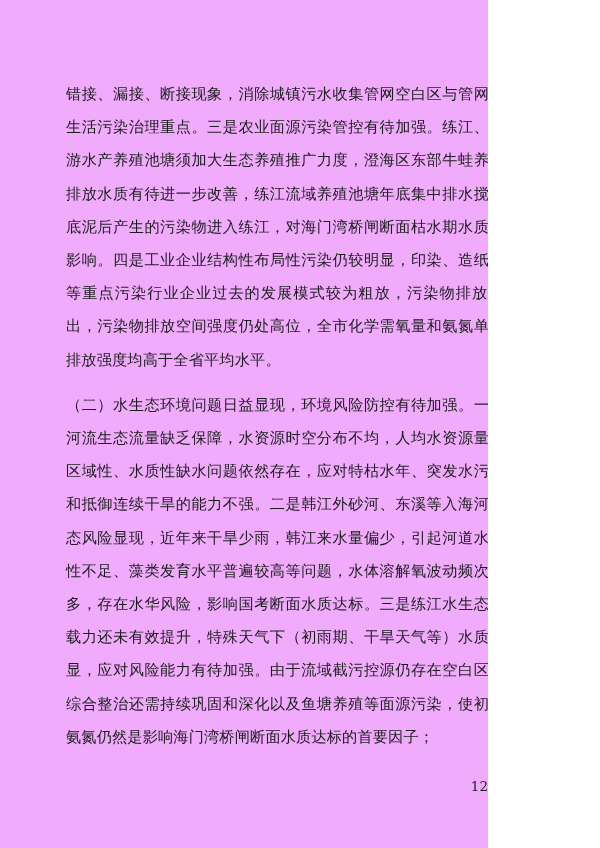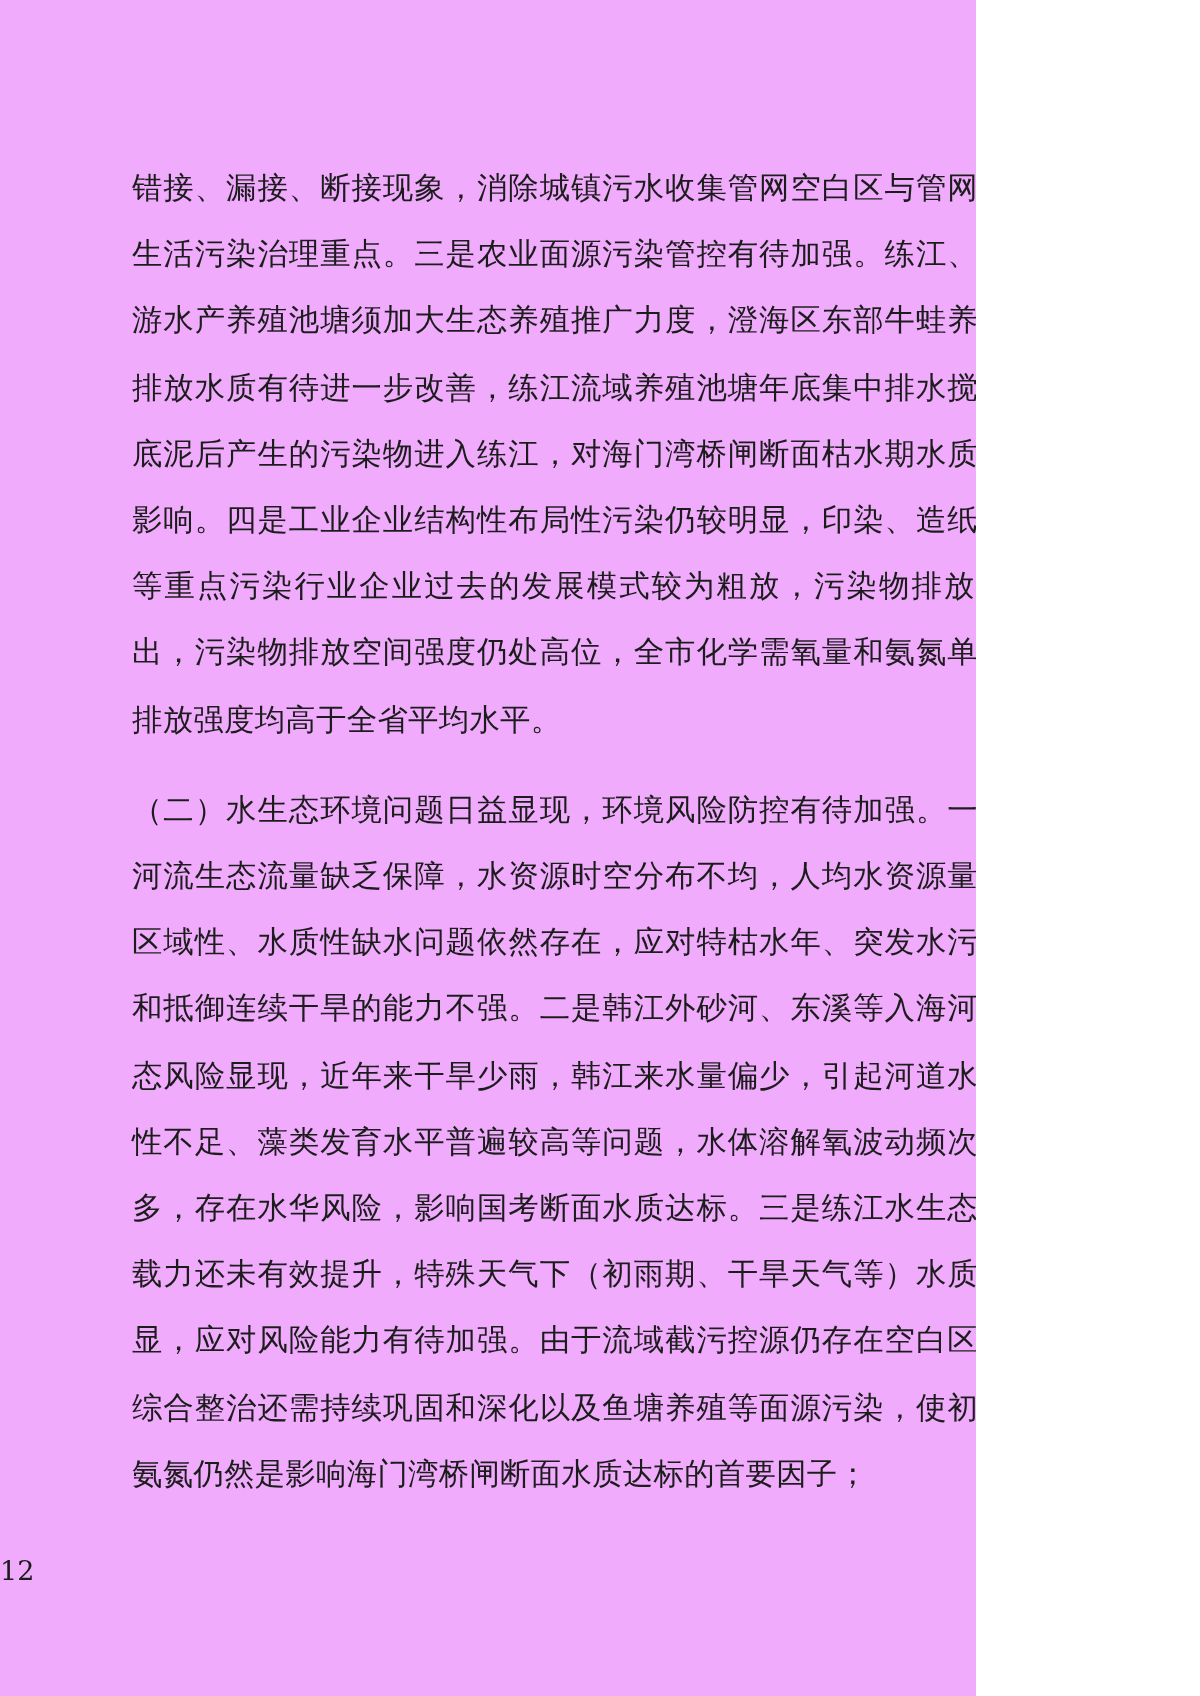--- a/index.html
+++ b/index.html
@@ -39,21 +39,21 @@
     margin-top: 12px;
   }
   .indent {
     text-indent: 0;
   }
   .page-number {
     position: absolute;
     left: 0;
     right: 0;
     top: 778px;
-    text-align: left;
+    text-align: right;
     font-size: 13.5px;
     color: #1c1c1c;
     font-family: "DejaVu Serif", "Liberation Serif", serif;
   }
 </style>
 </head>
 <body>
 
 <div class="page">
   <div class="page-inner">

